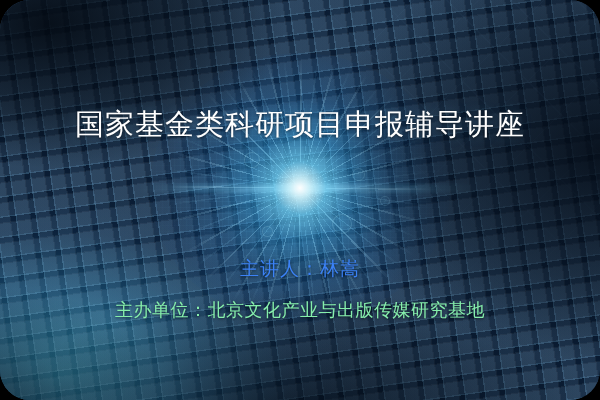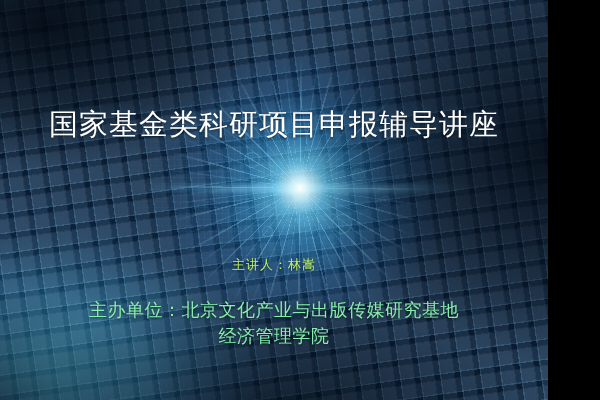--- a/index.html
+++ b/index.html
@@ -7,24 +7,25 @@
     margin: 0;
     padding: 0;
     background: #000;
   }
   body {
     font-family: "Liberation Sans", "DejaVu Sans", sans-serif;
   }
 
   #slide {
     position: relative;
-    width: 548px;
+    width: 600px;
     height: 400px;
     overflow: hidden;
     background: #0a1626;
+    border-radius: 30px;
   }
 
   
   .bg-layer {
     position: absolute;
     inset: 0;
     pointer-events: none;
   }
 
   
@@ -225,22 +226,22 @@
     text-shadow: 0 1px 3px rgba(0,0,0,0.55), 0 0 12px rgba(120,200,255,0.25);
     white-space: nowrap;
   }
 
   .presenter {
     position: absolute;
     left: 0;
     right: 0;
     top: 256px;
     text-align: center;
-    color: #bef264;
-    font-size: 13px;
+    color: #3b82f6;
+    font-size: 19px;
     letter-spacing: 1px;
     text-shadow: 0 1px 3px rgba(0,0,0,0.6);
     white-space: nowrap;
   }
 
   .organizer {
     position: absolute;
     left: 0;
     right: 0;
     top: 297px;
@@ -281,17 +282,16 @@
   <div class="bg-layer bg-vignette"></div>
 
   <div class="text-layer">
 
     <div class="title">国家基金类科研项目申报辅导讲座</div>
 
     <div class="presenter">主讲人：林嵩</div>
 
     <div class="organizer">
       <span class="org-line">主办单位：北京文化产业与出版传媒研究基地</span>
-      <span class="org-line">经济管理学院</span>
     </div>
 
   </div>
 </div>
 
 </body></html>

